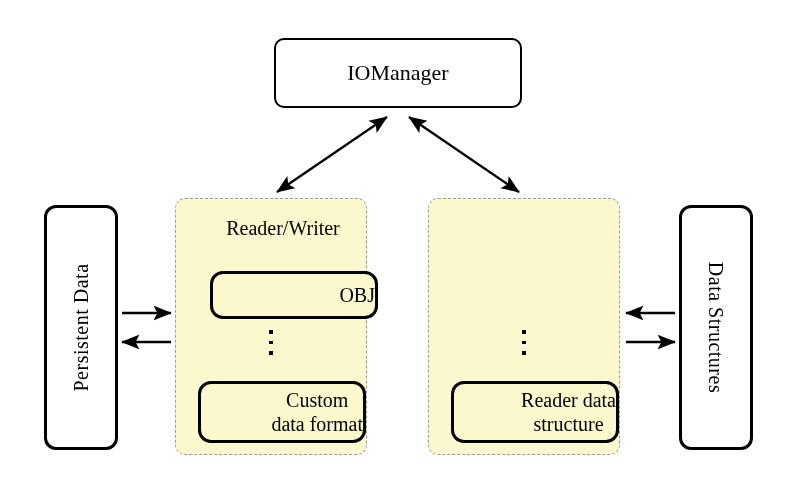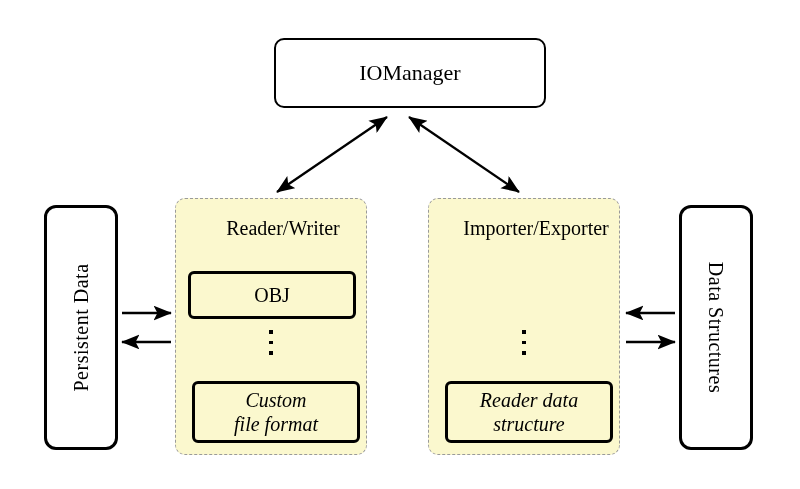--- a/index.html
+++ b/index.html
@@ -36,21 +36,21 @@
     display: flex;
     align-items: center;
     justify-content: center;
     text-align: center;
   }
 
   
   .manager-box {
     left: 274px;
     top: 38px;
-    width: 272px;
+    width: 248px;
     height: 70px;
     border: 2.5px solid #000000;
     border-radius: 10px;
     background: #ffffff;
     font-size: 22px;
     line-height: 1.15;
   }
 
   
   .side-box {
@@ -99,40 +99,40 @@
     white-space: nowrap;
     padding-left: 24px;
   }
 
   
   .inner-box {
     position: absolute;
     box-sizing: border-box;
     display: flex;
     align-items: center;
-    justify-content: center;
+    justify-content: flex-end;
     text-align: center;
     border: 3px solid #000000;
-    border-radius: 6px;
+    border-radius: 13px;
     background: #fbf8ce;
     font-size: 20px;
     line-height: 1.2;
+    margin-left: 22px;
   }
   .inner-box.top {
     left: 12px;
     top: 72px;
     width: 168px;
     height: 48px;
   }
   .inner-box.bottom {
-    left: 16px;
+    left: 0;
     top: 182px;
     width: 168px;
     height: 62px;
-    font-style: italic;
   }
 
   
   .vdots {
     position: absolute;
     left: 0;
     right: 0;
     top: 131px;
     display: flex;
     flex-direction: column;
@@ -196,27 +196,26 @@
 
     <div class="vdots">
       <i></i>
         <i></i>
         <i></i>
     </div>
 
     <div class="inner-box bottom">
       <span>
         <span>Custom</span><br>
-        <span>file format</span>
+        <span>data format</span>
       </span>
     </div>
   </div>
 
   <div class="panel panel-right">
-    <div class="panel-title">Importer/Exporter</div>
 
 
     <div class="vdots">
       <i></i>
         <i></i>
         <i></i>
     </div>
 
     <div class="inner-box bottom">
       <span>

